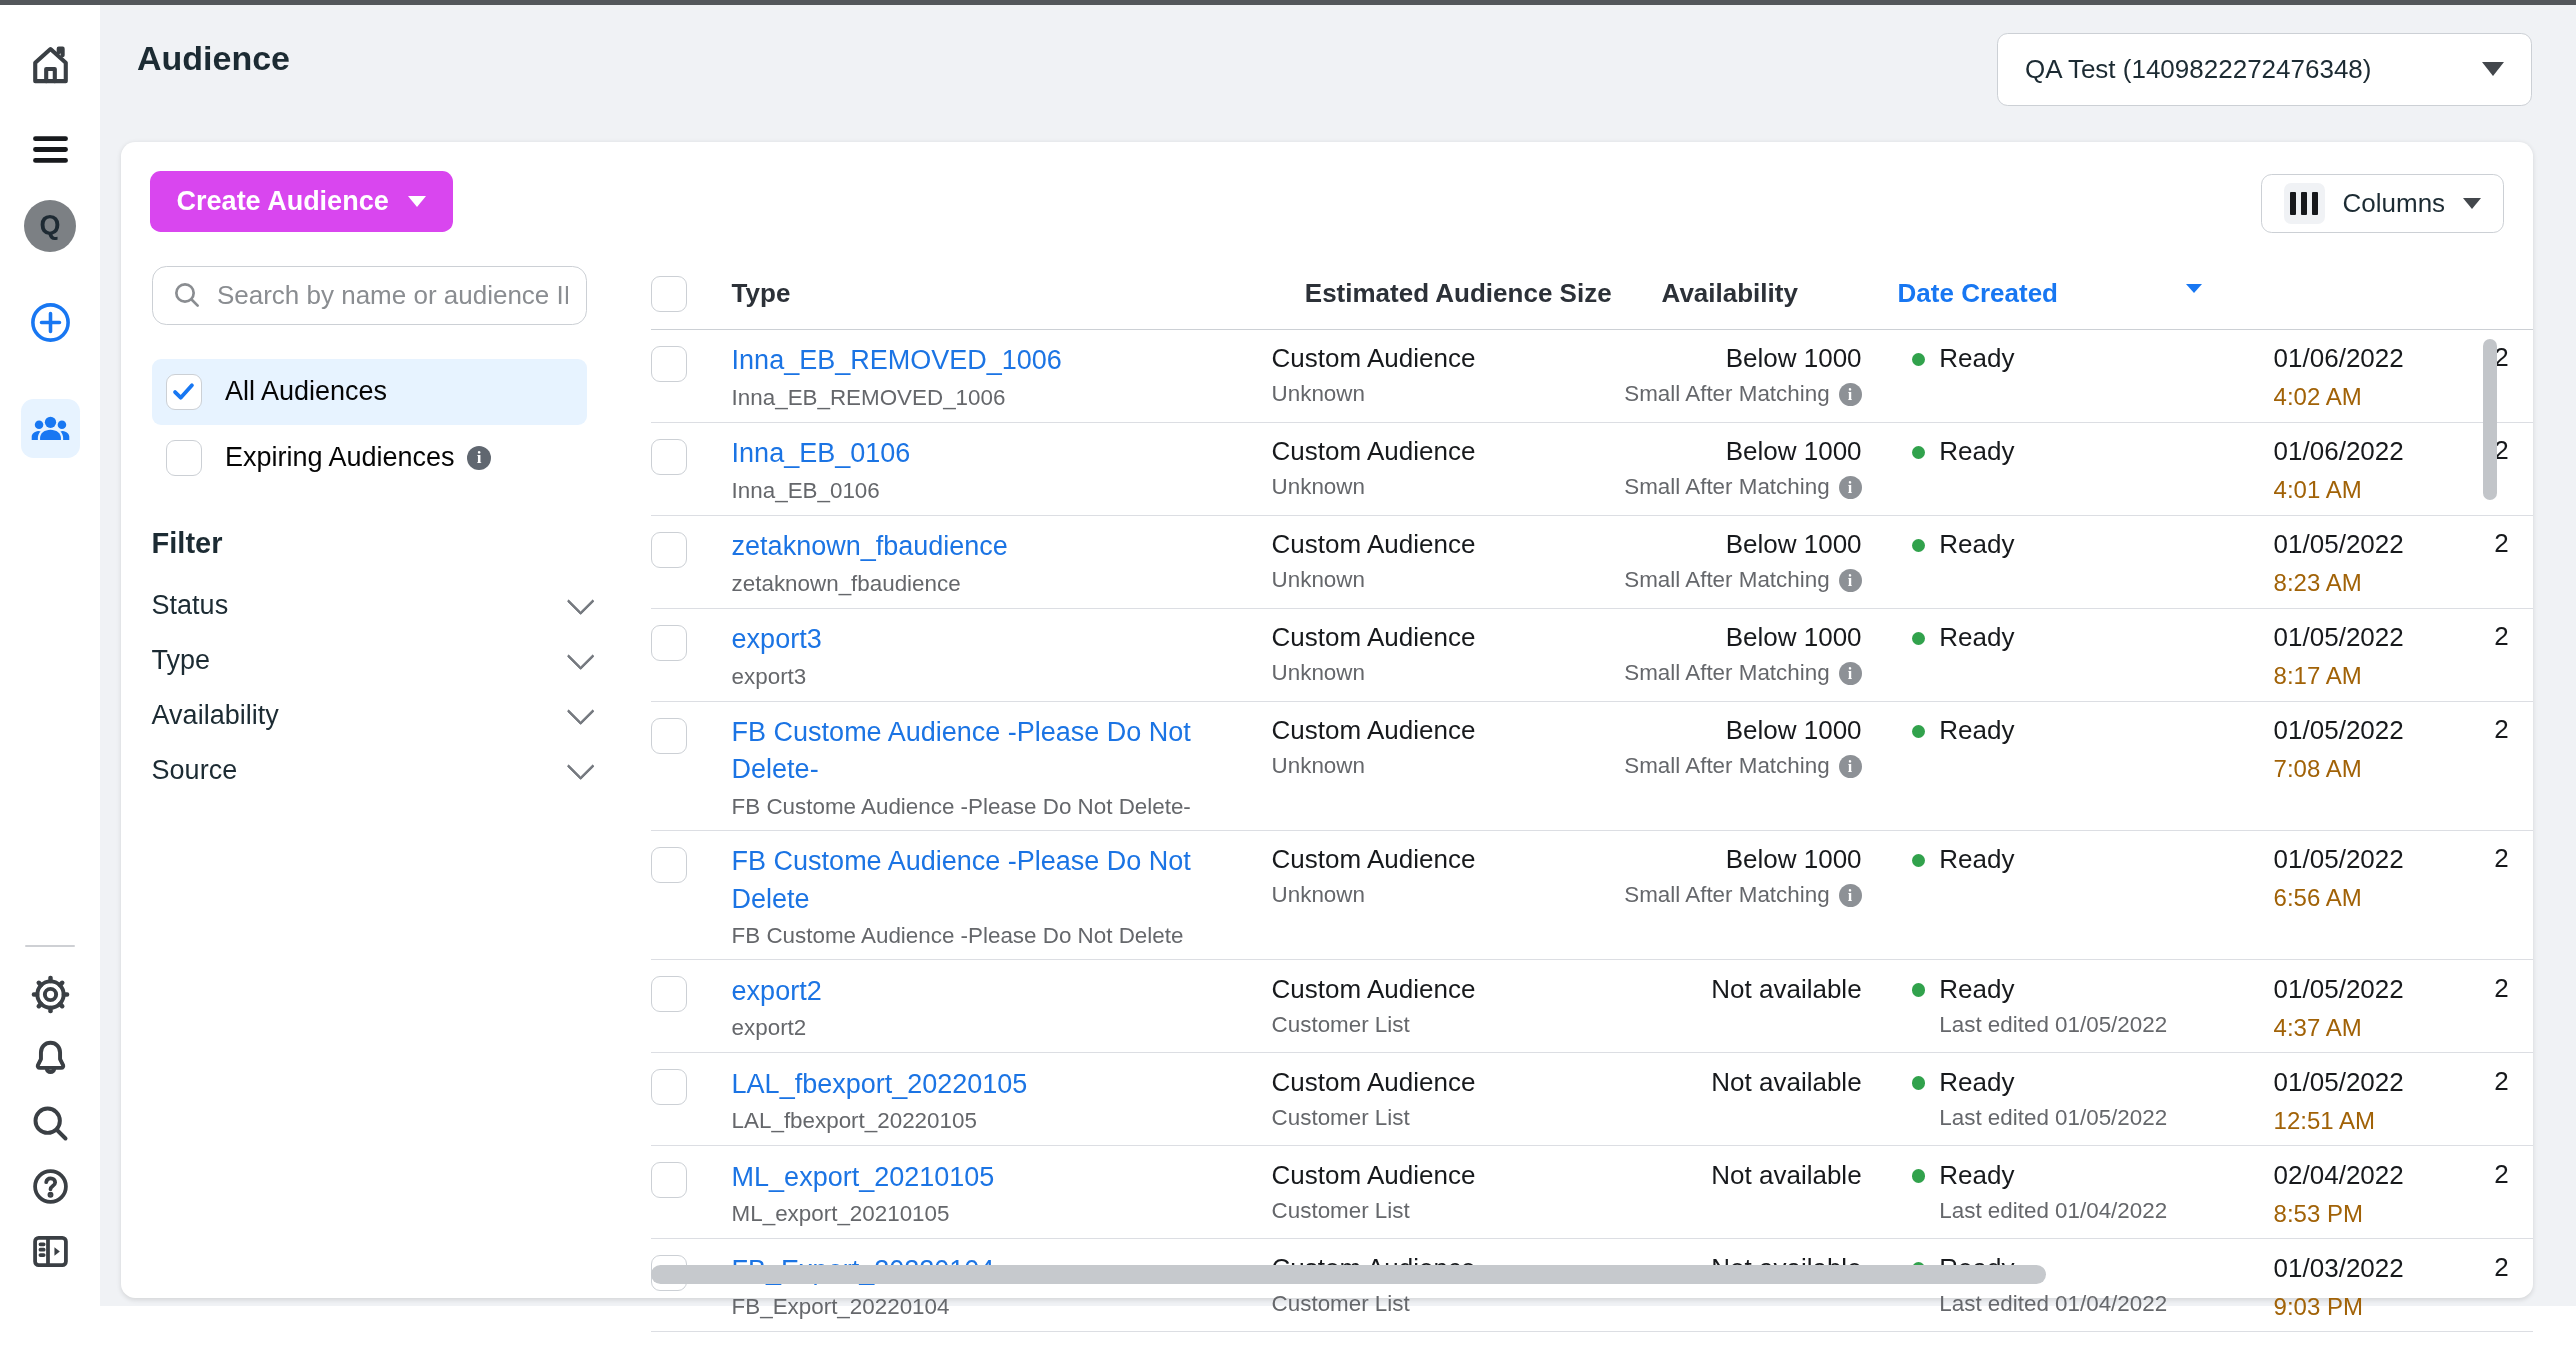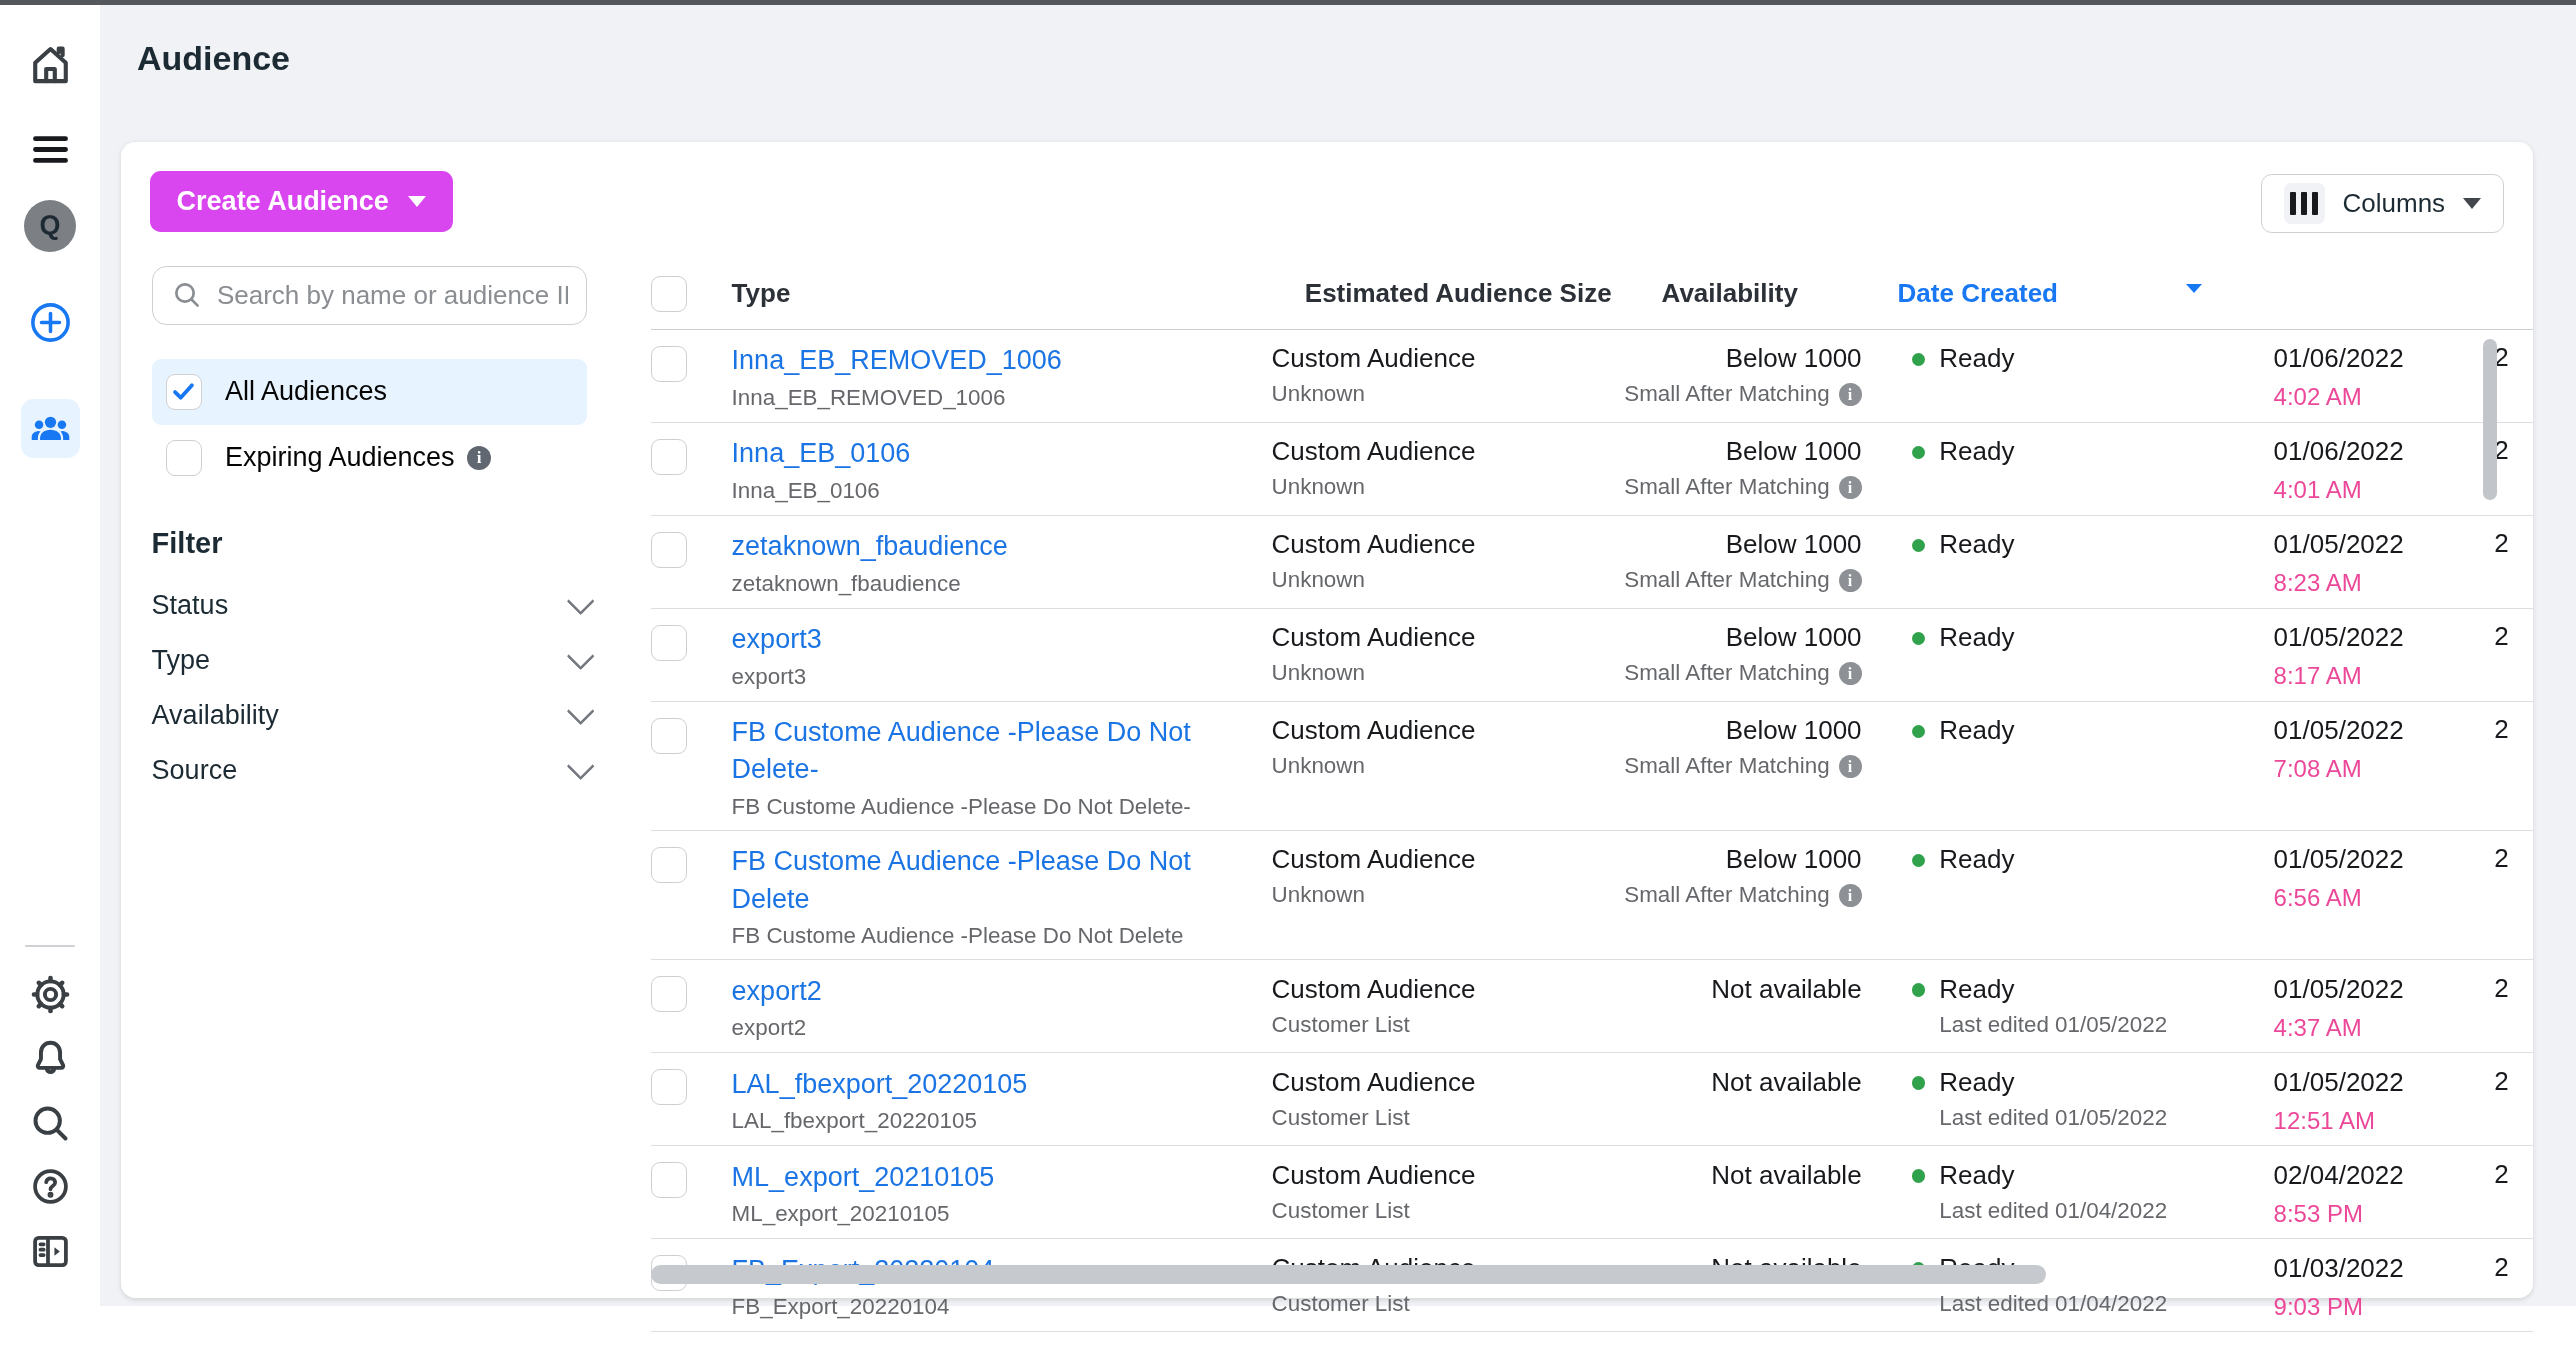--- a/index.html
+++ b/index.html
@@ -83,21 +83,21 @@
   .nlink { font-size:27px; color:#1b74e4; text-decoration:none; display:block; line-height:1.38; cursor:pointer; }
   .sub { font-size:22.4px; color:#65676b; margin-top:5.4px; line-height:1.2; }
   .main { font-size:26px; color:#17191c; line-height:1.3; }
   .c-size { text-align:right; }
   .c-size .sub { display:flex; justify-content:flex-end; align-items:center; gap:9px; }
   .info-grey { width:23px; height:23px; border-radius:50%; background:#8d9196; color:#fff; font-size:16px; font-weight:bold; display:inline-flex; align-items:center; justify-content:center; font-family:"Liberation Serif",serif; }
   .c-avail { padding-left:50px; }
   .avrow { display:flex; gap:14.3px; }
   .dot { width:13.4px; height:13.4px; border-radius:50%; background:#31a24c; margin-top:10.7px; flex:0 0 auto; }
   .c-date { padding-left:36px; }
-  .c-date .time { font-size:24px; color:#ec4899; margin-top:7.2px; }
+  .c-date .time { font-size:24px; color:#a16207; margin-top:7.2px; }
   .c-id { font-size:26px; color:#17191c; text-align:right; padding-right:25px; }
 
   
   .hscroll { position:absolute; left:530px; top:1123px; width:1395px; height:19.7px; background:#c6c9cd; border-radius:9.8px; cursor:pointer; }
   .vscroll { position:absolute; right:36px; top:197px; width:13.4px; height:161px; background:#c2c5c9; border-radius:7.2px; cursor:pointer; }
 
   svg.oicon { stroke:#3a3f44; fill:none; stroke-width:2.1; stroke-linecap:round; stroke-linejoin:round; }
 </style>
 </head>
 <body>
@@ -200,20 +200,24 @@
           <path d="M6.4 8h1.8M6.4 11h1.8M6.4 14h1.8"></path>
           <path d="M14.2 9.6l3 2.4-3 2.4z" fill="#3a3f44" stroke="none"></path>
         </svg>
   </div>
     </div>
 </div>
 
 <div class="content">
   <div class="page-title">Audience</div>
 
+  <div class="account-select">
+    <span class="grow">QA Test (1409822272476348)</span>
+    <span class="caret-down"></span>
+  </div>
 
   <div class="card">
     <button class="btn-create">
       <span>Create Audience</span>
       <span class="caret-down small white"></span>
     </button>
 
     <div class="btn-columns">
       <span class="colicon">
           <i></i>

